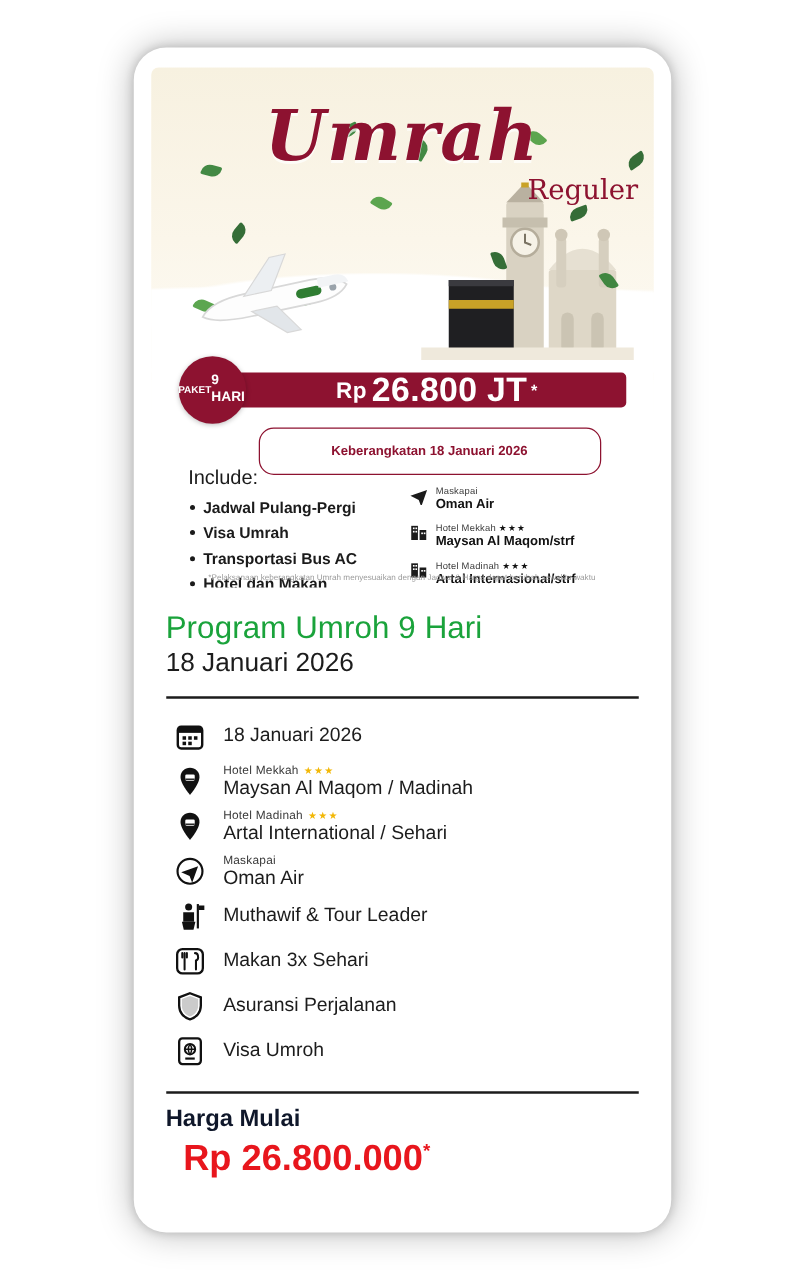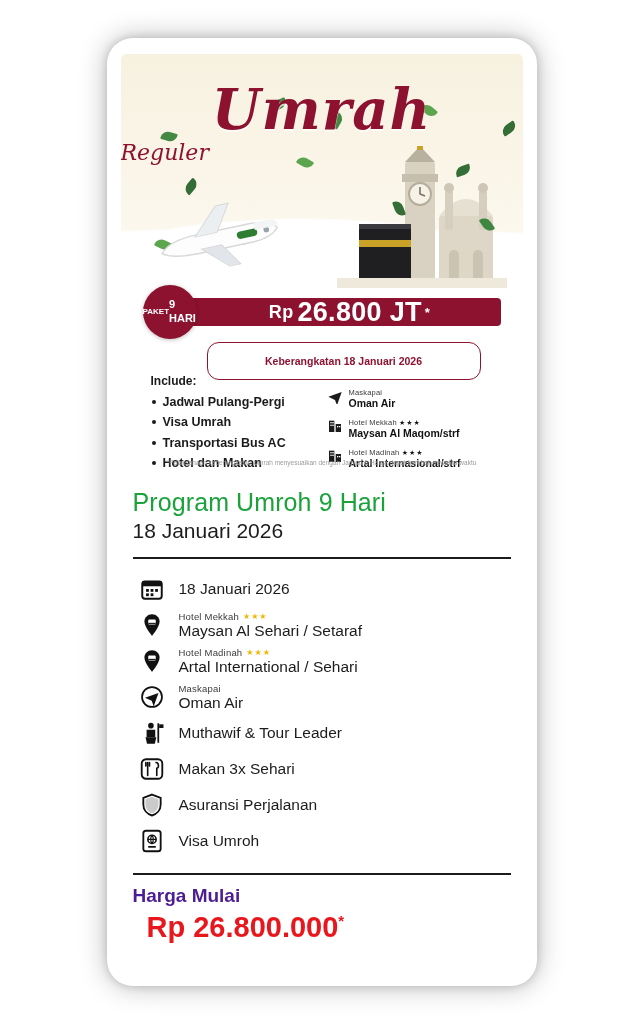--- a/index.html
+++ b/index.html
@@ -56,23 +56,22 @@
     font-family: "DejaVu Serif", serif;
     font-style: italic;
     font-weight: 700;
     font-size: 56px;
     letter-spacing: 1px;
     color: #8d1230;
     text-shadow: 0 2px 0 rgba(255,255,255,0.7);
     z-index: 6;
   }
   .brand-sub {
-    position:absolute; left:0; right:12px; top:86px; text-align:left;
+    position:absolute; left:0; right:12px; top:86px; text-align:right;
     font-family: "DejaVu Serif", serif;
-    font-style: italic;
     font-size: 22px;
     color: #8d1230;
     z-index: 6;
   }
 
   
   .leaf {
     position:absolute;
     width:16px; height:9px;
     background:#2f7d32;
@@ -113,21 +112,21 @@
   .price-bar .star { font-size:13px; vertical-align:super; margin-left:3px; }
 
   .dep-pill {
     position:absolute; left:86px; right:42px; top:288px; height:38px; z-index:8;
     border:1px solid #8d1230; border-radius:12px; background:#fff;
     color:#8d1230; font-size:10.5px; font-weight:700;
     display:flex; align-items:center; justify-content:center;
   }
 
   .include-block { position:absolute; left:30px; top:320px; z-index:8; }
-  .include-title { font-size:12px; font-weight:700; color:#1b1b1b; margin-bottom:4px; }
+  .include-title { font-size:16px; font-weight:400; color:#1b1b1b; margin-bottom:4px; }
   .include-list { list-style:none; }
   .include-list li {
     font-size:12.5px; font-weight:700; color:#1b1b1b; line-height:1.62;
     position:relative; padding-left:12px;
   }
   .include-list li::before {
     content:""; position:absolute; left:1px; top:8px;
     width:4px; height:4px; border-radius:50%; background:#1b1b1b;
   }
 
@@ -153,21 +152,21 @@
   .feat {
     display:flex; align-items:center; gap:14px; min-height:36px; padding: 3px 0;
   }
   .feat-ic { width:26px; height:26px; flex:0 0 26px; color:#111; }
   .feat-text { font-size:15.5px; color:#1c1c1c; }
   .feat-lab { font-size:9.5px; color:#3a3a3a; letter-spacing:.2px; display:flex; gap:4px; align-items:center; }
   .feat-lab .stars { color:#f2b705; font-size:8px; letter-spacing:1px; }
   .feat-val { font-size:15.5px; color:#1c1c1c; line-height:1.15; }
 
   .rule2 { height:2px; background:#1c1c1c; margin:14px 0 10px 0; }
-  .harga-lab { font-size:19px; font-weight:700; color:#4c1d95; }
+  .harga-lab { font-size:19px; font-weight:700; color:#0f172a; }
   .harga-val {
     font-size:29px; font-weight:700; color:#e8161d; margin-top:4px; padding-left:14px;
   }
   .harga-val .star { font-size:15px; vertical-align:super; }
 </style>
 </head>
 <body>
 
 <div class="screen">
   <div class="card">
@@ -335,21 +334,21 @@
           <svg class="feat-ic" viewBox="0 0 24 24">
             <path d="M12 2c-4 0-7 3-7 6.8C5 14 12 22 12 22s7-8 7-13.2C19 5 16 2 12 2z" fill="currentColor"></path>
             <rect x="8.5" y="7" width="7" height="4.6" rx="1" fill="#fff"></rect>
             <rect x="8.5" y="10" width="7" height="1" fill="currentColor"></rect>
           </svg>
           <div>
             <div class="feat-lab">
               <span>Hotel Mekkah</span>
               <span class="stars">★★★</span>
             </div>
-            <div class="feat-val">Maysan Al Sehari / Setaraf</div>
+            <div class="feat-val">Maysan Al Maqom / Madinah</div>
           </div>
         </div>
 
         <div class="feat">
           <svg class="feat-ic" viewBox="0 0 24 24">
             <path d="M12 2c-4 0-7 3-7 6.8C5 14 12 22 12 22s7-8 7-13.2C19 5 16 2 12 2z" fill="currentColor"></path>
             <rect x="8.5" y="7" width="7" height="4.6" rx="1" fill="#fff"></rect>
             <rect x="8.5" y="10" width="7" height="1" fill="currentColor"></rect>
           </svg>
           <div>

